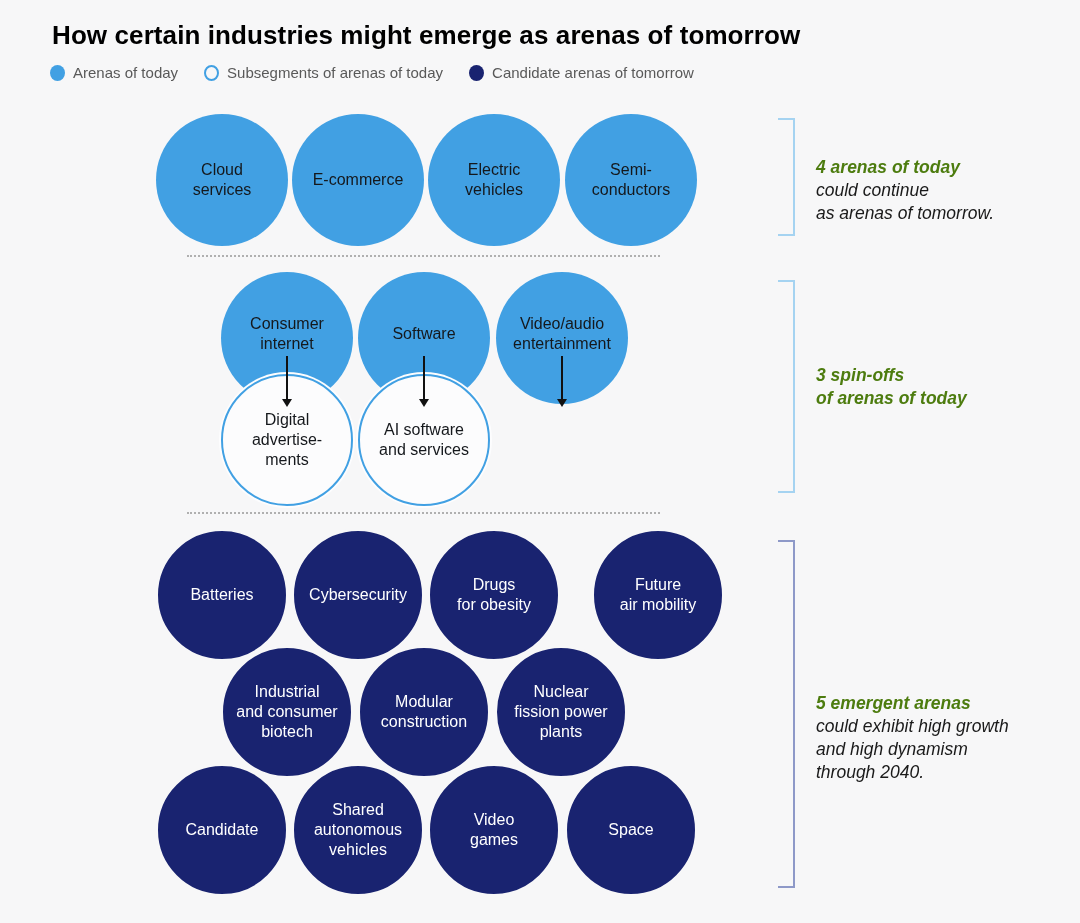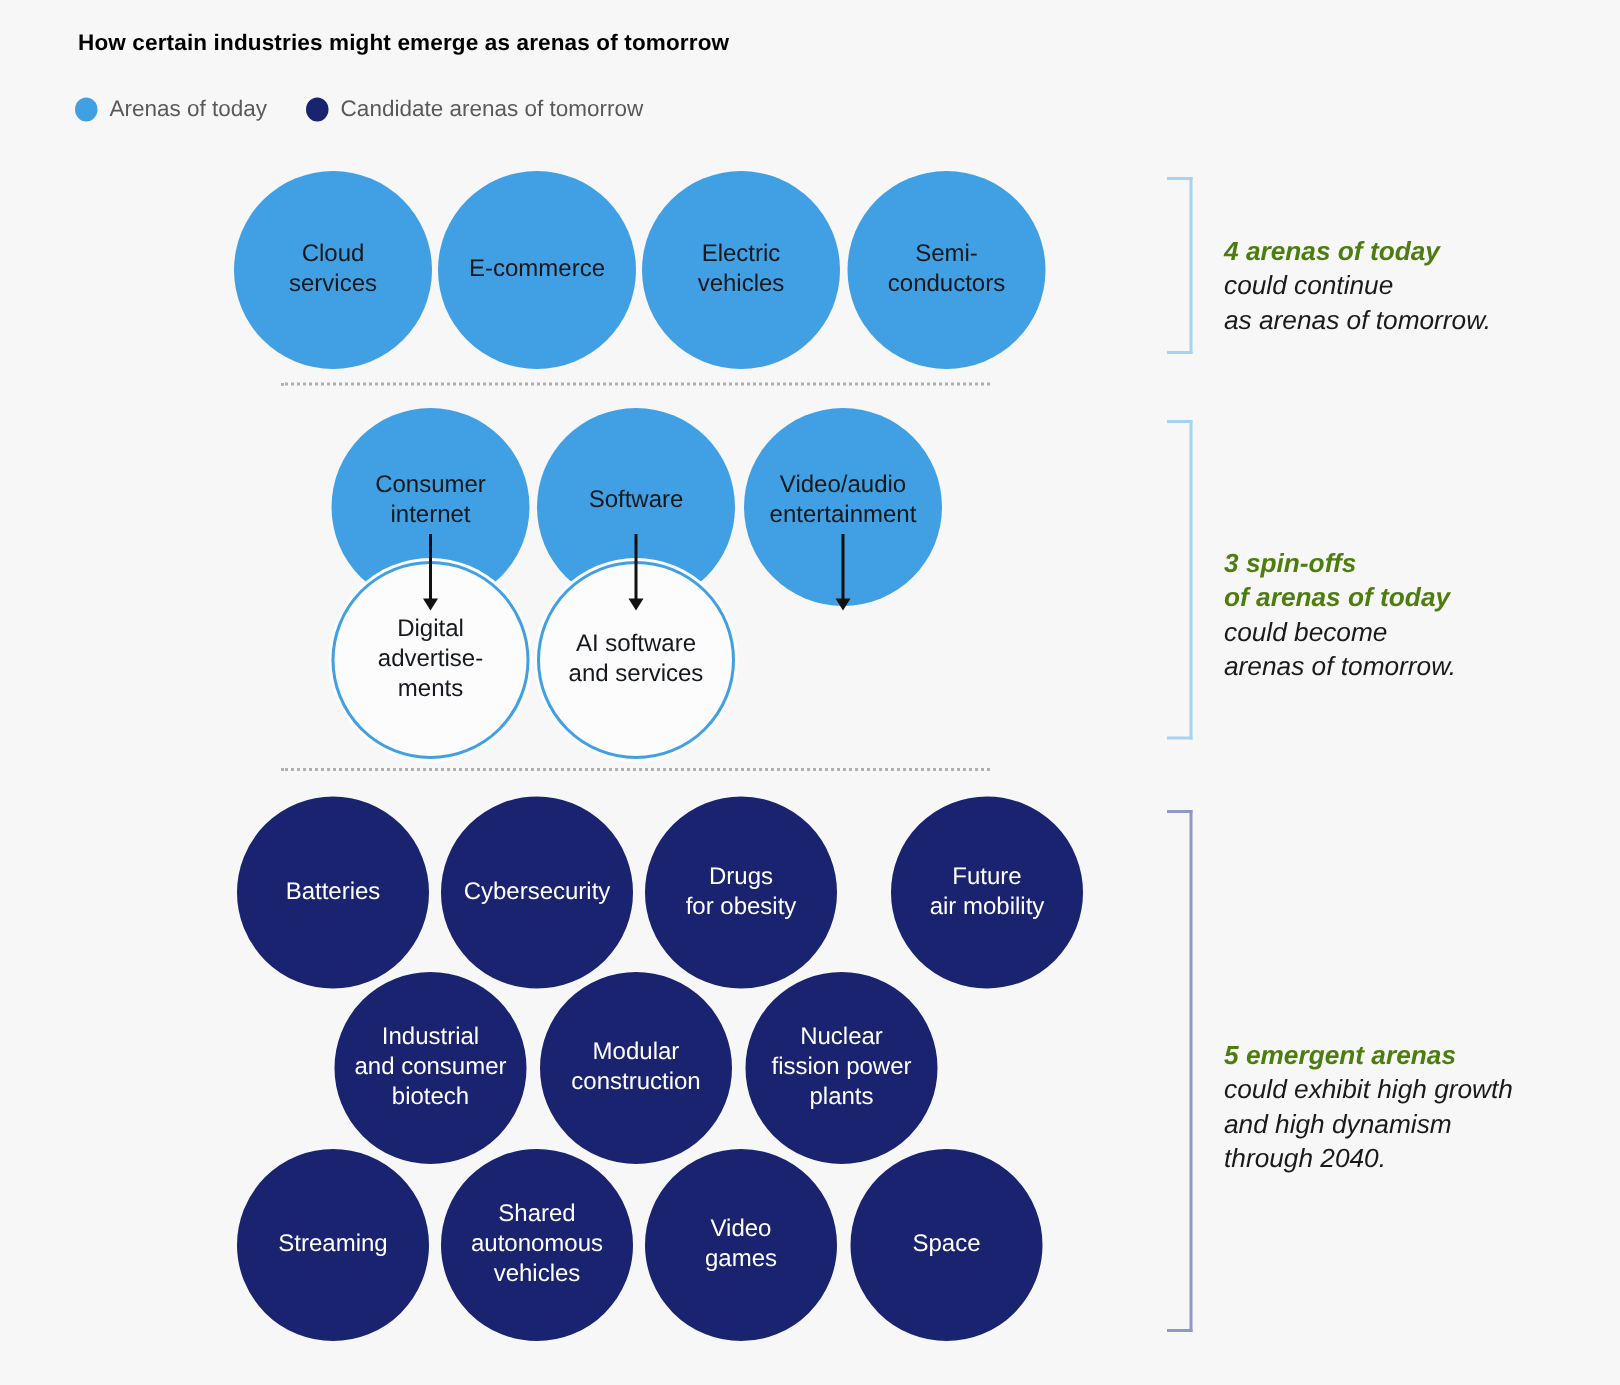--- a/index.html
+++ b/index.html
@@ -1,19 +1,19 @@
 <!DOCTYPE html>
 <html><head>
 <meta charset="utf-8">
 <style>
   * { margin:0; padding:0; box-sizing:border-box; }
   body { font-family: "Liberation Sans", sans-serif; background:#f7f7f8; }
   .canvas { position:relative; width:1080px; height:923px; background:#f7f7f8; overflow:hidden; }
 
-  .page-title { position:absolute; left:52px; top:20px; font-size:15px; font-weight:700; color:#000; letter-spacing:0.1px; }
+  .page-title { position:absolute; left:52px; top:20px; font-size:26px; font-weight:700; color:#000; letter-spacing:0.1px; }
 
   .legend { position:absolute; left:50px; top:64px; display:flex; align-items:center; gap:26px; }
   .legend-item { display:flex; align-items:center; gap:8px; }
   .legend-label { font-size:15px; color:#595959; }
   .dot { width:15px; height:16px; border-radius:50%; flex:0 0 auto; }
   .dot-filled-light { background:#41a0e3; }
   .dot-outline { background:transparent; border:2px solid #41a0e3; }
   .dot-filled-navy { background:#192370; }
 
   .circle { position:absolute; border-radius:50%; display:flex; align-items:center; justify-content:center;
@@ -43,20 +43,24 @@
 <body>
 
 <div class="canvas">
 
   <h1 class="page-title">How certain industries might emerge as arenas of tomorrow</h1>
 
   <div class="legend">
     <div class="legend-item">
       <span class="dot dot-filled-light"></span>
       <span class="legend-label">Arenas of today</span>
+    </div>
+    <div class="legend-item">
+      <span class="dot dot-outline"></span>
+      <span class="legend-label">Subsegments of arenas of today</span>
     </div>
     <div class="legend-item">
       <span class="dot dot-filled-navy"></span>
       <span class="legend-label">Candidate arenas of tomorrow</span>
     </div>
   </div>
 
   <div class="circle c-today" style="left:156px; top:114px;">Cloud
 services</div>
   <div class="circle c-today" style="left:292px; top:114px;">E-commerce</div>
@@ -94,39 +98,38 @@
 
   <div class="circle c-em z2" style="left:220px; top:645px;">Industrial
 and consumer
 biotech</div>
   <div class="circle c-em z2" style="left:357px; top:645px;">Modular
 construction</div>
   <div class="circle c-em z2" style="left:494px; top:645px;">Nuclear
 fission power
 plants</div>
 
-  <div class="circle c-em z3" style="left:155px; top:763px;">Streaming</div>
+  <div class="circle c-em z3" style="left:155px; top:763px;">Candidate</div>
   <div class="circle c-em z3" style="left:291px; top:763px;">Shared
 autonomous
 vehicles</div>
   <div class="circle c-em z3" style="left:427px; top:763px;">Video
 games</div>
   <div class="circle c-em z3" style="left:564px; top:763px;">Space</div>
 
   <div class="bracket bracket-light" style="top:118px; height:118px;"></div>
   <div class="annotation" style="top:133px;">
     <span class="bold">4 arenas of today</span><span>could continue
 as arenas of tomorrow.</span>
   </div>
 
   <div class="bracket bracket-light" style="top:280px; height:213px;"></div>
   <div class="annotation" style="top:341px;">
     <span class="bold">3 spin-offs
-of arenas of today</span><span>could become
-arenas of tomorrow.</span>
+of arenas of today</span>
   </div>
 
   <div class="bracket bracket-dark" style="top:540px; height:348px;"></div>
   <div class="annotation" style="top:669px;">
     <span class="bold">5 emergent arenas</span><span>could exhibit high growth
 and high dynamism
 through 2040.</span>
   </div>
 
 </div>

